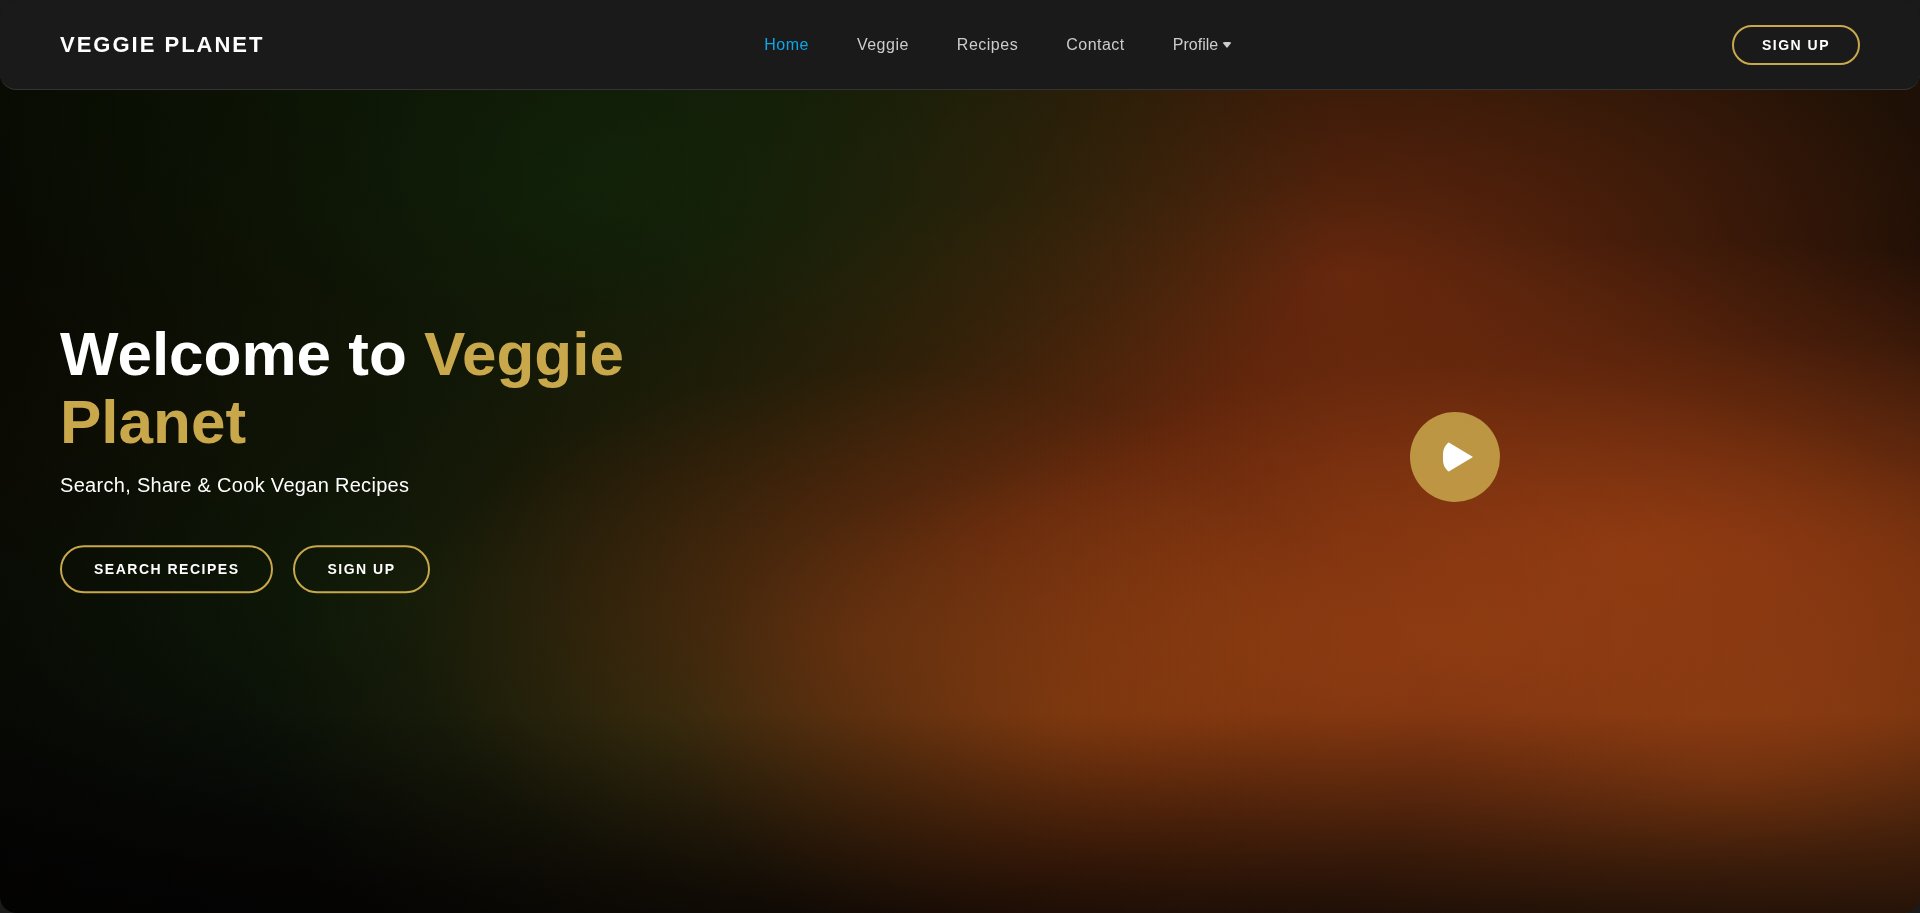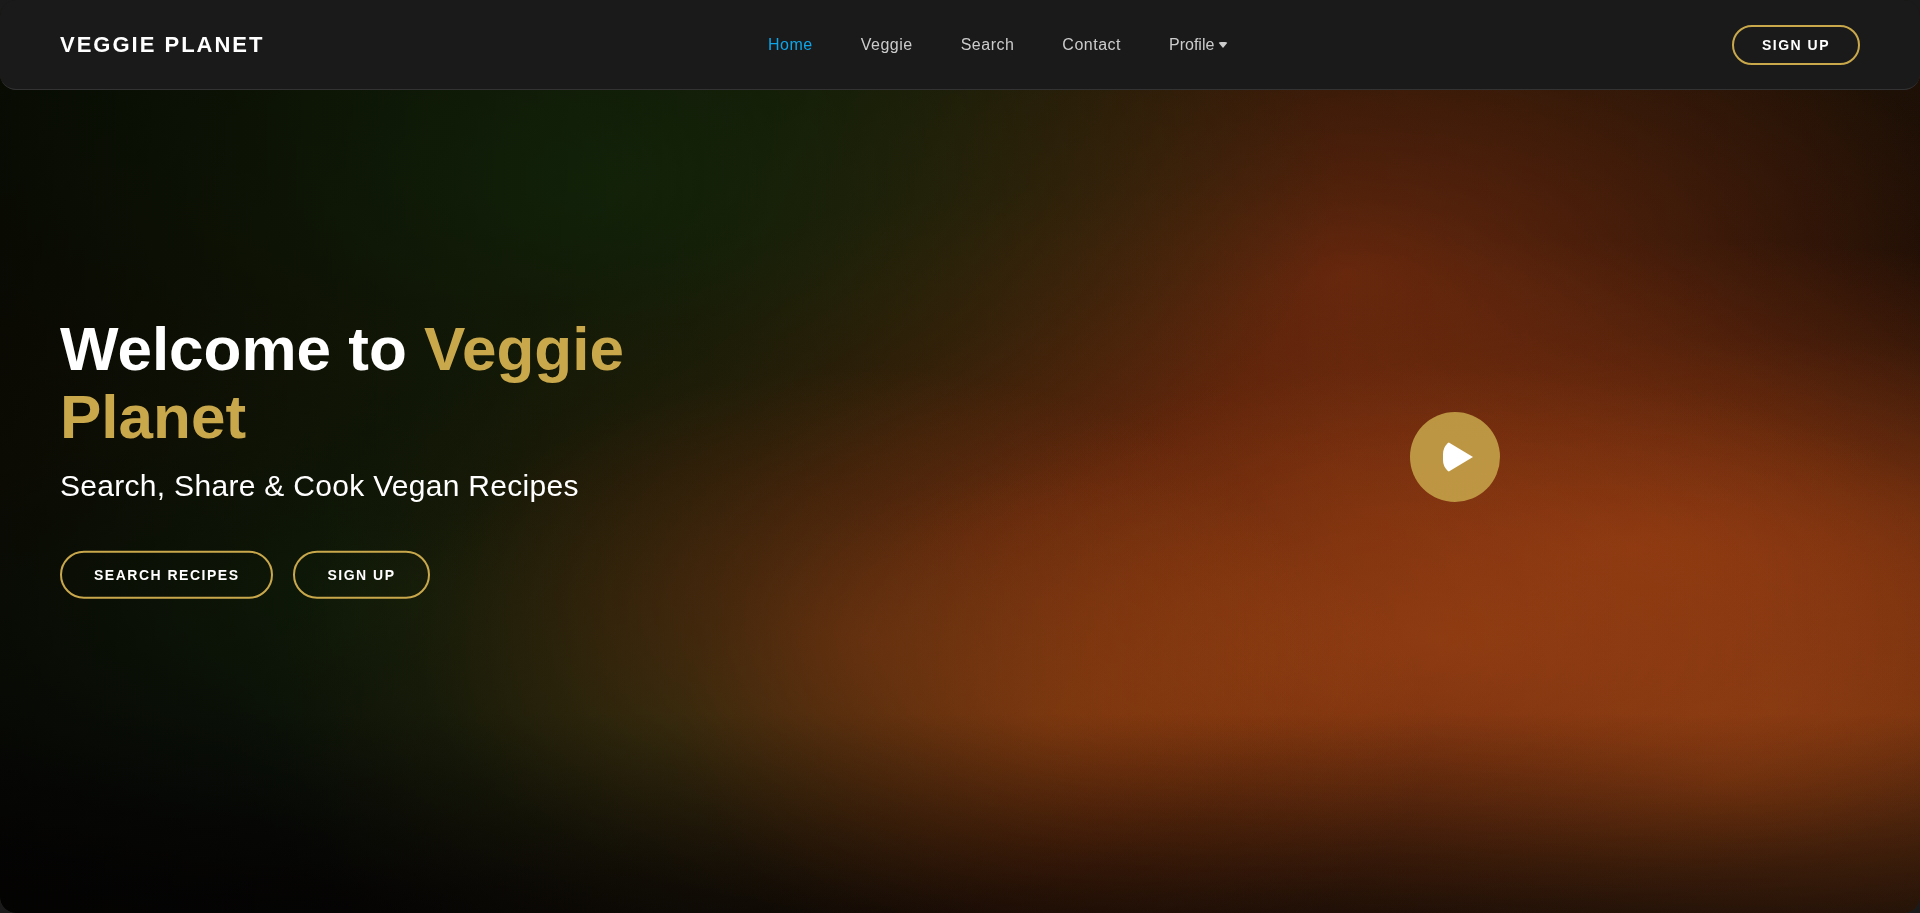--- a/index.html
+++ b/index.html
@@ -175,21 +175,21 @@
       color: #ffffff;
       line-height: 1.1;
       margin-bottom: 18px;
     }
 
     .hero-title-accent {
       color: #c9a84c;
     }
 
     .hero-subtitle {
-      font-size: 30px;
+      font-size: 20px;
       color: #ffffff;
       font-weight: 500;
       margin-bottom: 48px;
       letter-spacing: 0.3px;
     }
 
     .hero-buttons {
       display: flex;
       gap: 20px;
     }
@@ -269,21 +269,21 @@
   <div class="nav-logo">VEGGIE PLANET</div>
 
   <ul class="nav-links">
     <li>
       <a href="#" class="active">Home</a>
     </li>
     <li>
       <a href="#">Veggie</a>
     </li>
     <li>
-      <a href="#">Search</a>
+      <a href="#">Recipes</a>
     </li>
     <li>
       <a href="#">Contact</a>
     </li>
     <li>
       <div class="nav-profile">
         <span>Profile</span>
         <span class="chevron-down"></span>
       </div>
     </li>

